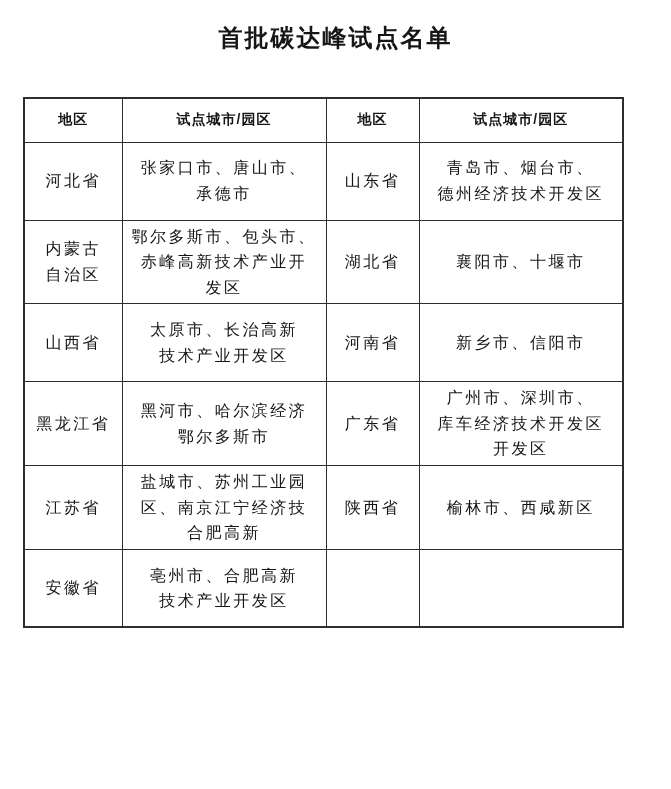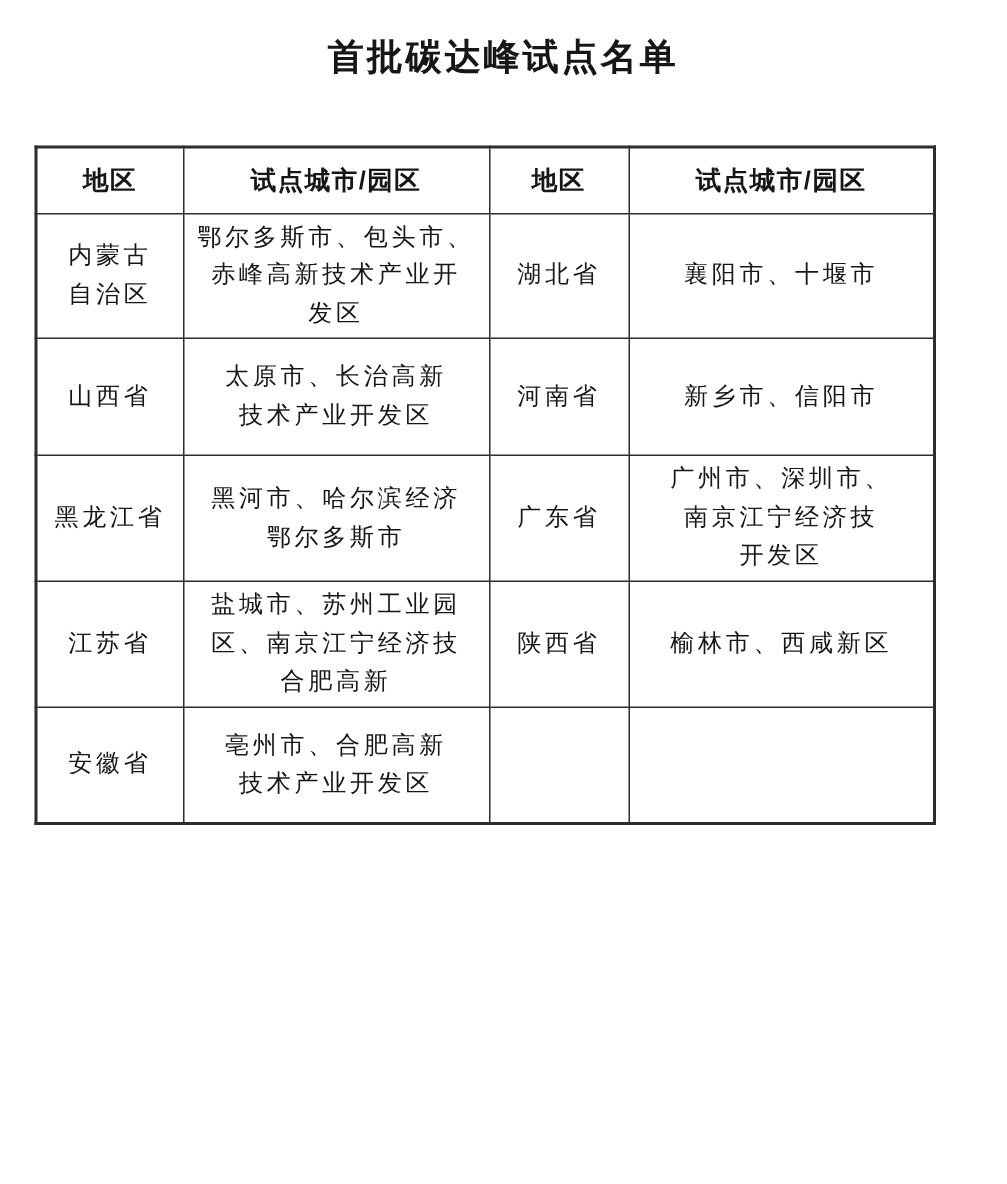--- a/index.html
+++ b/index.html
@@ -36,21 +36,21 @@
     border: 1.5px solid #2d2d2d;
     text-align: center;
     vertical-align: middle;
     white-space: pre-line;
     padding: 3px 5px;
   }
   th {
     height: 44px;
     font-family: "Liberation Sans", "DejaVu Sans", sans-serif;
     font-weight: bold;
-    font-size: 17px;
+    font-size: 14px;
     letter-spacing: 1px;
   }
   td {
     height: 78px;
     font-size: 16px;
     letter-spacing: 2.5px;
     line-height: 1.6;
   }
 </style>
 </head>
@@ -70,20 +70,28 @@
     <thead>
       <tr>
         <th>地区</th>
         <th>试点城市/园区</th>
         <th>地区</th>
         <th>试点城市/园区</th>
       </tr>
     </thead>
     <tbody>
       <tr>
+        <td>河北省</td>
+        <td>张家口市、唐山市、
+承德市</td>
+        <td>山东省</td>
+        <td>青岛市、烟台市、
+德州经济技术开发区</td>
+      </tr>
+      <tr>
         <td>内蒙古
 自治区</td>
         <td>鄂尔多斯市、包头市、
 赤峰高新技术产业开
 发区</td>
         <td>湖北省</td>
         <td>襄阳市、十堰市</td>
       </tr>
       <tr>
         <td>山西省</td>
@@ -91,21 +99,21 @@
 技术产业开发区</td>
         <td>河南省</td>
         <td>新乡市、信阳市</td>
       </tr>
       <tr>
         <td>黑龙江省</td>
         <td>黑河市、哈尔滨经济
 鄂尔多斯市</td>
         <td>广东省</td>
         <td>广州市、深圳市、
-南京江宁经济技
+库车经济技术开发区
 开发区</td>
       </tr>
       <tr>
         <td>江苏省</td>
         <td>盐城市、苏州工业园
 区、南京江宁经济技
 合肥高新</td>
         <td>陕西省</td>
         <td>榆林市、西咸新区</td>
       </tr>

